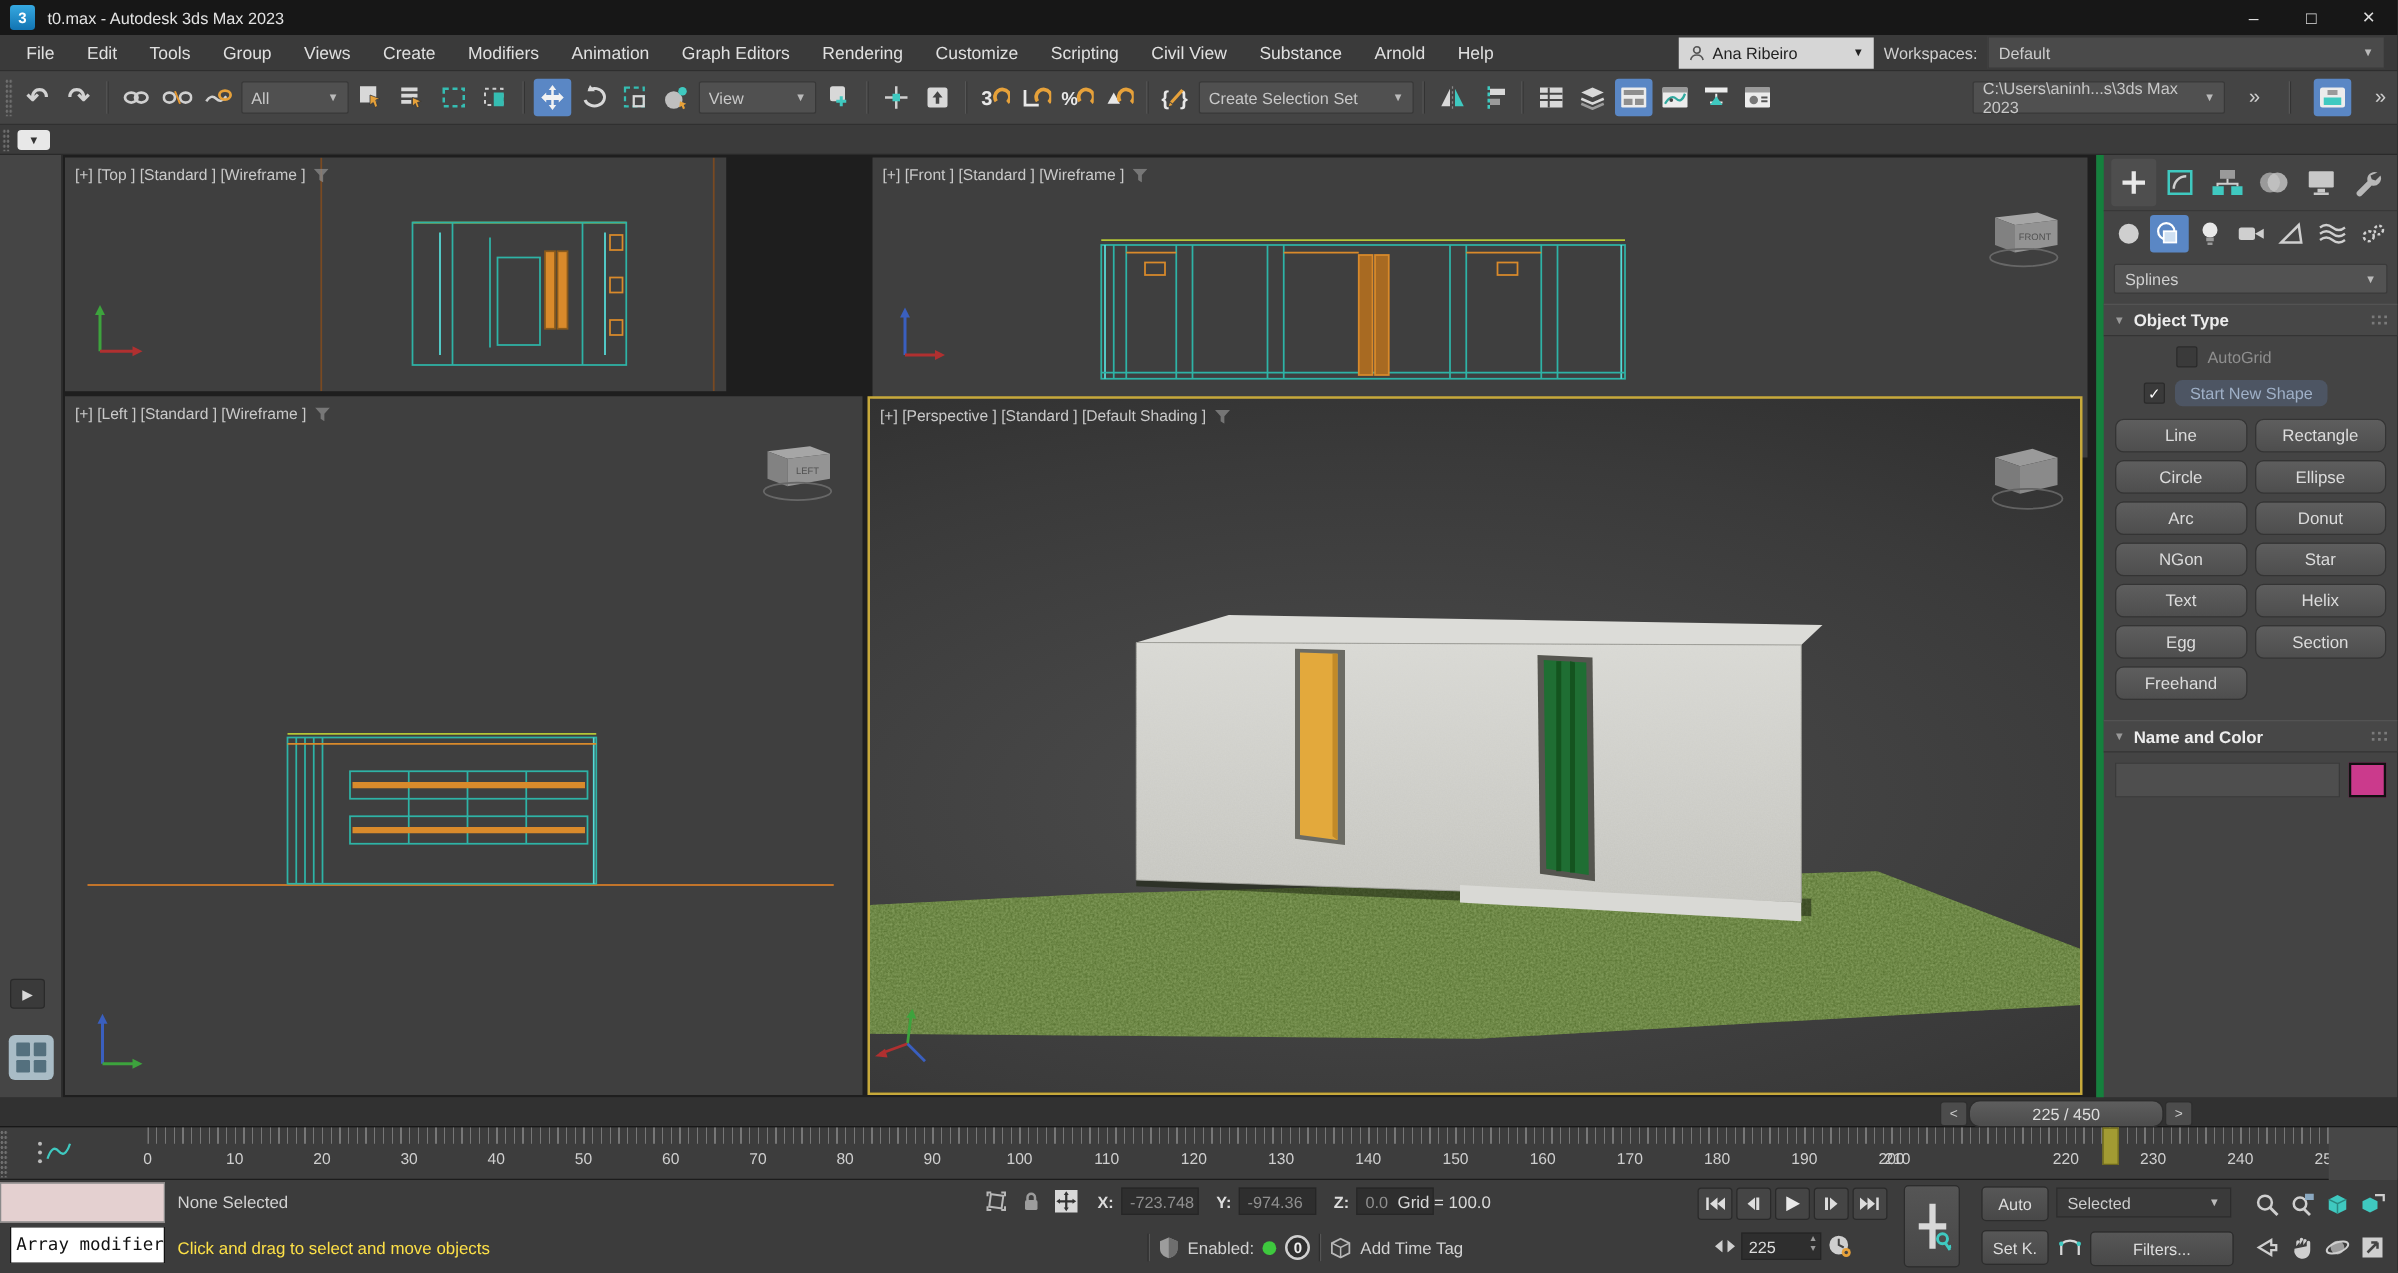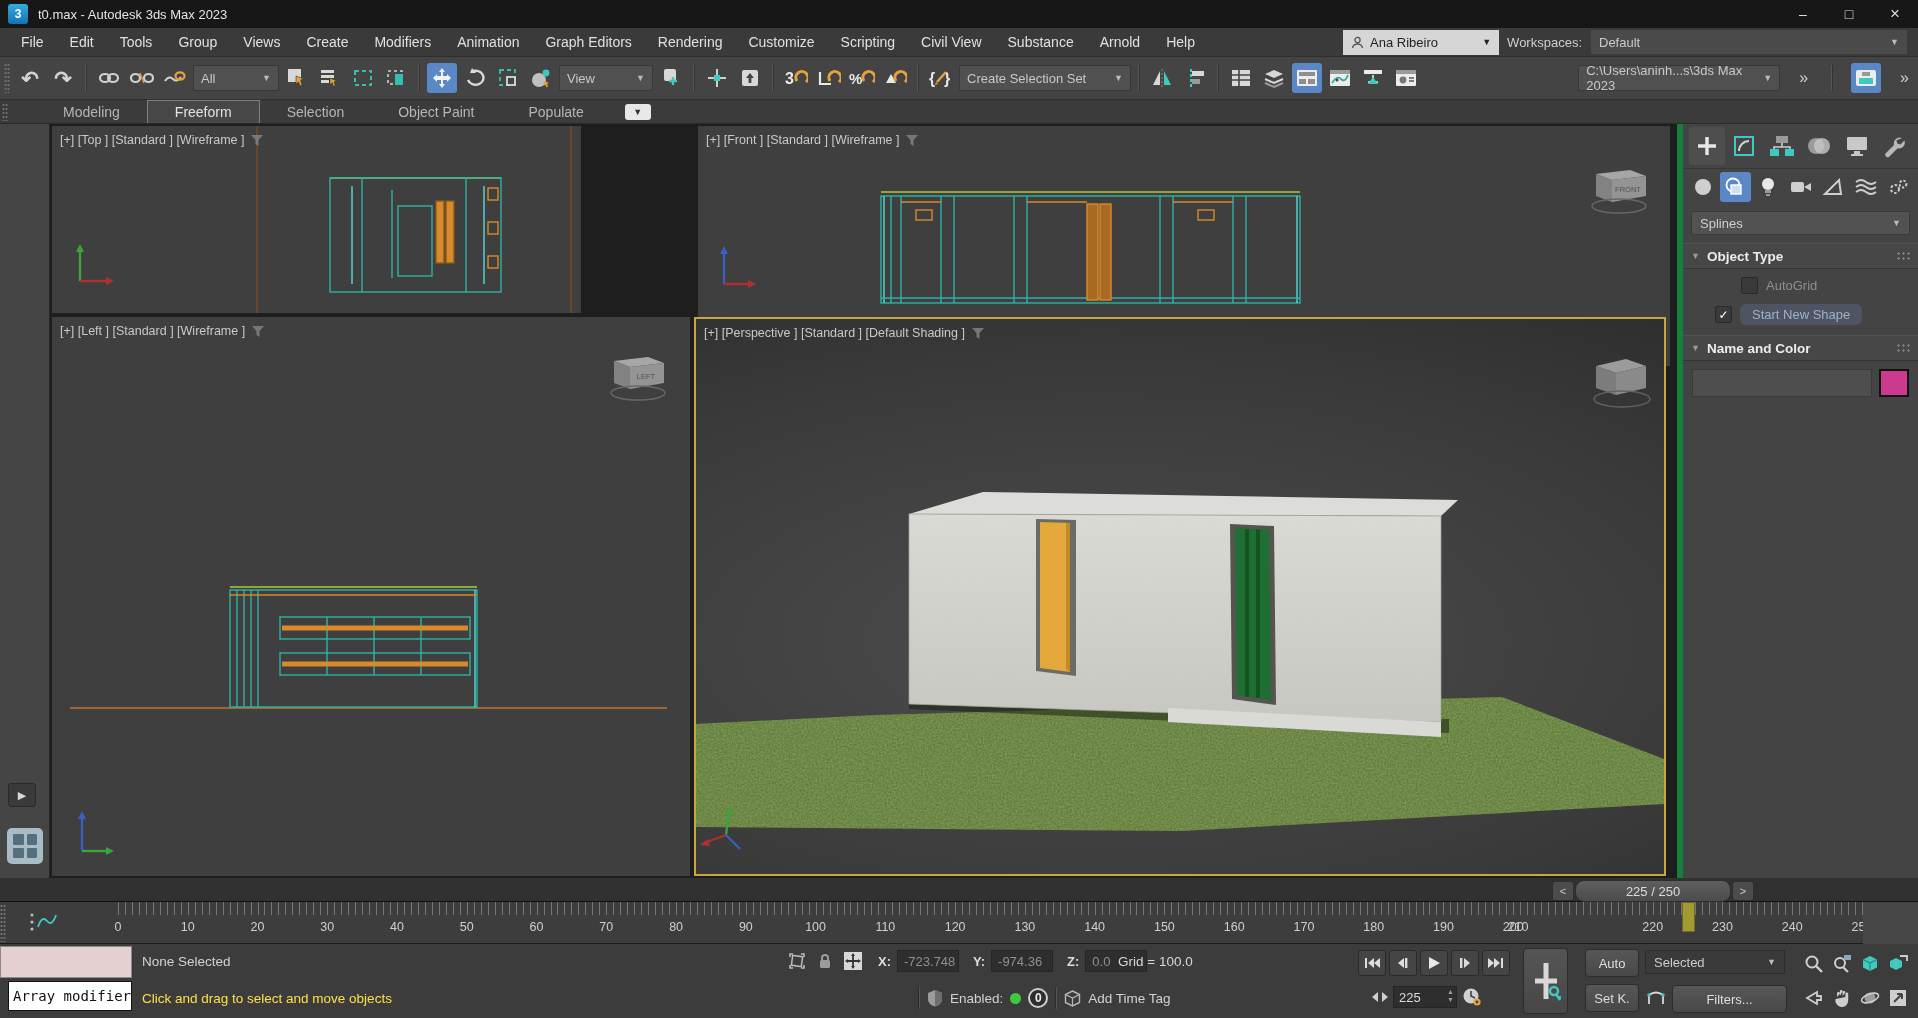--- a/index.html
+++ b/index.html
@@ -397,27 +397,20 @@
             <rect x="5" y="10" width="14" height="6" fill="#3fc9c0"></rect>
             <rect x="8" y="4" width="8" height="4" fill="#9a9a9a"></rect>
           </svg>
         </div>
       <span class="chev">»</span>
     </div>
   </div>
 
   <div class="ribbonbar">
     <div class="grip" style="position:absolute;left:2px;top:3px;height:18px"></div>
-    <div class="rtabs">
-        <div class="rtab">Modeling</div>
-        <div class="rtab on">Freeform</div>
-        <div class="rtab">Selection</div>
-        <div class="rtab">Object Paint</div>
-        <div class="rtab">Populate</div>
-      </div>
     <div class="rcfg">▼</div>
   </div>
 
   <div class="workarea">
 
     <div class="leftstrip">
       <div class="playbtn">▶</div>
       <div class="layouttab">
           <span></span>
           <span></span>
@@ -729,40 +722,55 @@
           <span class="rodots"></span>
         </div>
         <div class="cbrow" style="padding-left:58px">
           <span class="cbox" style="color:transparent">✓</span>
           <span class="cblab">AutoGrid</span>
         </div>
         <div class="cbrow">
           <span class="cbox">✓</span>
           <span class="snsbtn">Start New Shape</span>
         </div>
+        <div class="btngrid">
+            <div class="pbtn">Line</div>
+            <div class="pbtn">Rectangle</div>
+            <div class="pbtn">Circle</div>
+            <div class="pbtn">Ellipse</div>
+            <div class="pbtn">Arc</div>
+            <div class="pbtn">Donut</div>
+            <div class="pbtn">NGon</div>
+            <div class="pbtn">Star</div>
+            <div class="pbtn">Text</div>
+            <div class="pbtn">Helix</div>
+            <div class="pbtn">Egg</div>
+            <div class="pbtn">Section</div>
+            <div class="pbtn">Freehand</div>
+          </div>
       </div>
 
       <div class="rollout">
         <div class="rohead">
           <span class="roarrow">▼</span>
           <b>Name and Color</b>
           <span class="rodots"></span>
         </div>
         <div class="namerow">
           <div class="namefield"></div>
           <div class="swatch" style="background: rgb(203, 58, 140);"></div>
         </div>
       </div>
     </div>
   </div>
 
   <div class="sliderrow">
     <div class="tsbtn" style="left:1552px">&lt;</div>
     <div class="tspill">
-        <span>225 / 250</span>
+        <span>225 / 450</span>
       </div>
     <div class="tsbtn" style="left:1732px">&gt;</div>
   </div>
 
   <div class="ruler">
     <div class="rgrip"></div>
     <svg class="curveicon" width="30" height="24" viewBox="0 0 30 24">
       <circle cx="4" cy="5" r="1.6" fill="#bbb"></circle>
         <circle cx="4" cy="12" r="1.6" fill="#bbb"></circle>
         <circle cx="4" cy="19" r="1.6" fill="#bbb"></circle>

